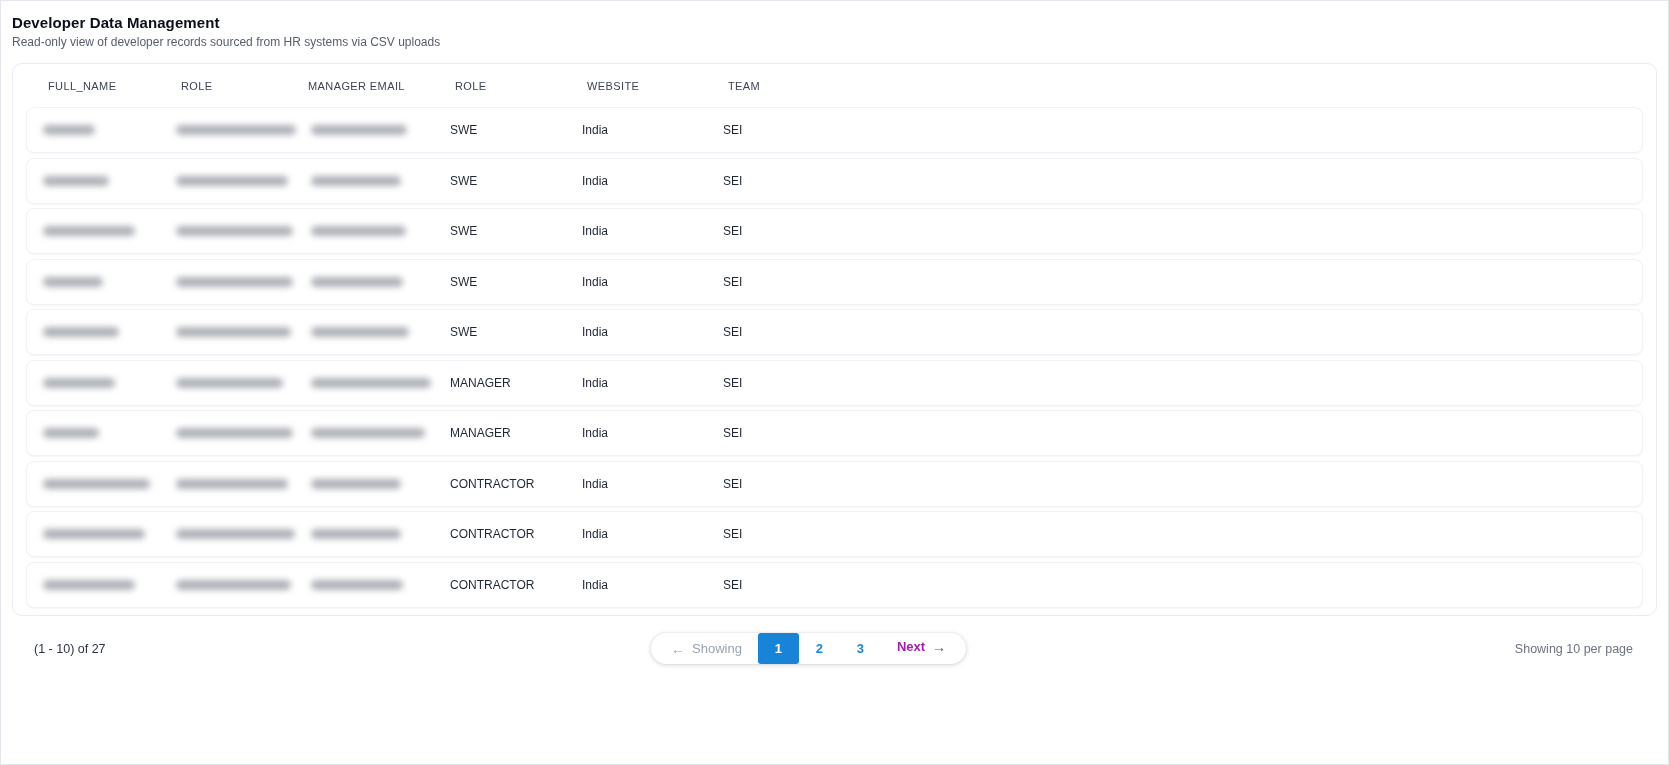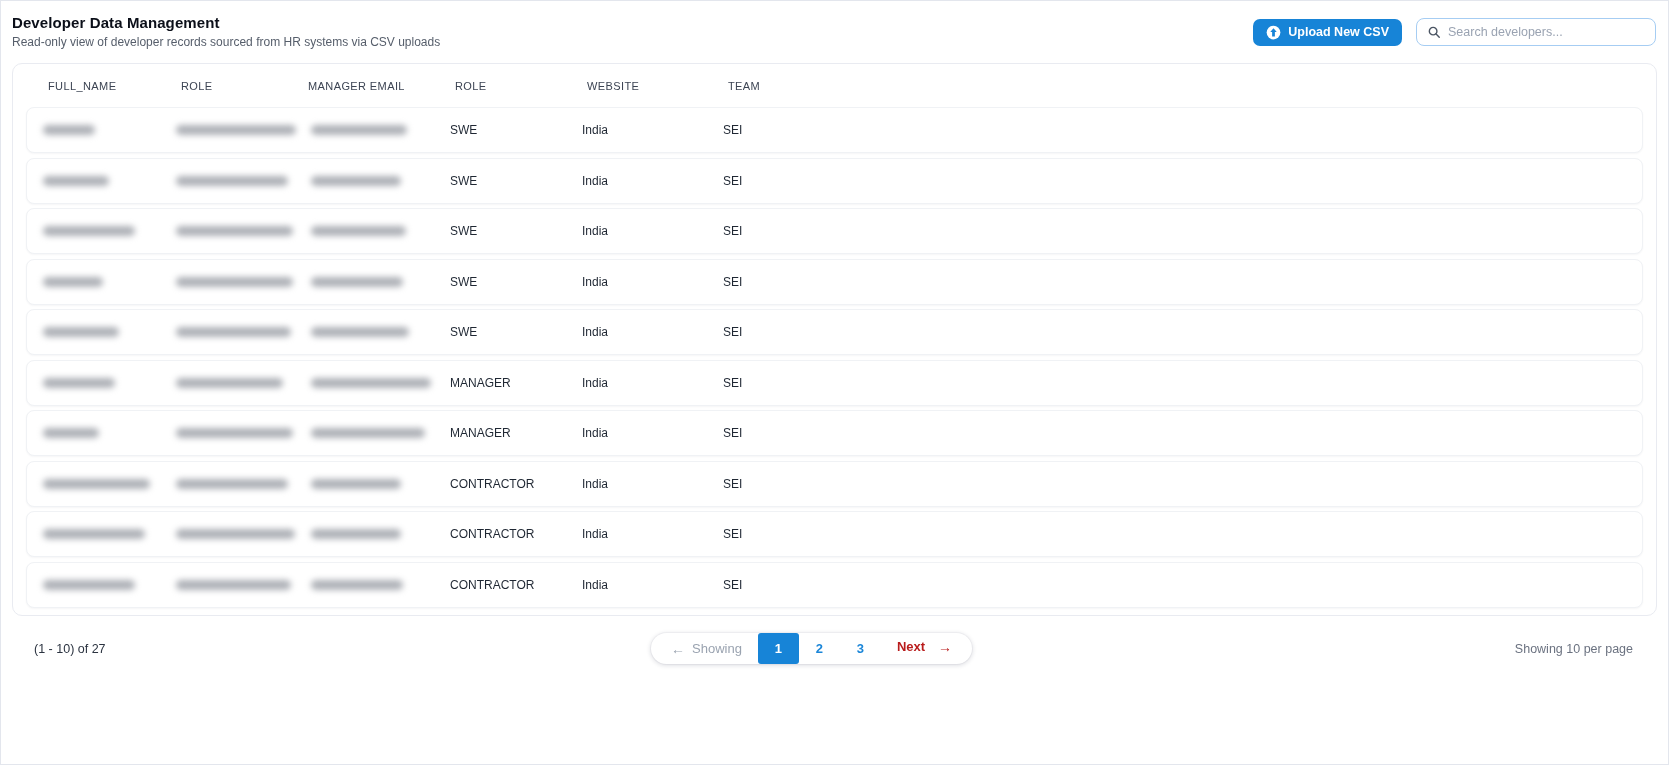--- a/index.html
+++ b/index.html
@@ -67,54 +67,34 @@
   .pager {
     position:absolute; left:650px; top:0; height:31px; display:flex; align-items:stretch;
     background:#fff; border-radius:9999px; overflow:hidden;
     box-shadow:0 1px 5px rgba(20,30,60,.18), 0 0 0 1px rgba(20,30,60,.03);
   }
   .pager button {
     border:none; background:transparent; font-family:inherit; cursor:pointer;
     display:flex; align-items:center; justify-content:center; font-size:13px;
   }
   .prev-btn { color:#9aa3b0; padding:0 16px 0 20px; gap:7px; }
-  .next-btn { color:#b91c1c; font-weight:600; padding:0 20px 4px 16px; gap:13px; border-left:1px solid #f0f2f6; }
+  .next-btn { color:#a21caf; font-weight:600; padding:0 20px 4px 16px; gap:7px; border-left:1px solid #f0f2f6; }
   .page-btn { width:41px; color:#1b86d8; font-weight:600; border-left:1px solid #f0f2f6; }
   .page-btn.active { background:#1784d7; color:#fff; border-left:none; border-radius:3px; }
   .arrow { font-size:14px; line-height:1; }
 </style>
 </head>
 <body>
 
 <div class="app">
 
   <div class="topbar">
     <div class="heading">
       <h1>Developer Data Management</h1>
       <p>Read-only view of developer records sourced from HR systems via CSV uploads</p>
-    </div>
-    <div class="actions">
-      <button class="upload-btn">
-        <span>
-          <svg width="15" height="15" viewBox="0 0 24 24">
-            <circle cx="12" cy="12" r="11" fill="#ffffff"></circle>
-            <path d="M12 5.2 L17.2 11 H14.2 V18.2 H9.8 V11 H6.8 Z" fill="#1784d7"></path>
-          </svg>
-        </span>
-        <span>Upload New CSV</span>
-      </button>
-      <div class="search-box">
-        <span>
-          <svg width="14" height="14" viewBox="0 0 24 24" fill="none" stroke="#4b5563" stroke-width="2.4" stroke-linecap="round">
-            <circle cx="10.5" cy="10.5" r="6.5"></circle>
-            <line x1="15.6" y1="15.6" x2="21" y2="21"></line>
-          </svg>
-        </span>
-        <input placeholder="Search developers..." style="">
-      </div>
     </div>
   </div>
 
   <div class="card">
     <div class="thead" id="thead">
         <span class="th c-name">FULL_NAME</span>
         <span class="th c-email">ROLE</span>
         <span class="th c-manager">MANAGER EMAIL</span>
         <span class="th c-role">ROLE</span>
         <span class="th c-website">WEBSITE</span>

